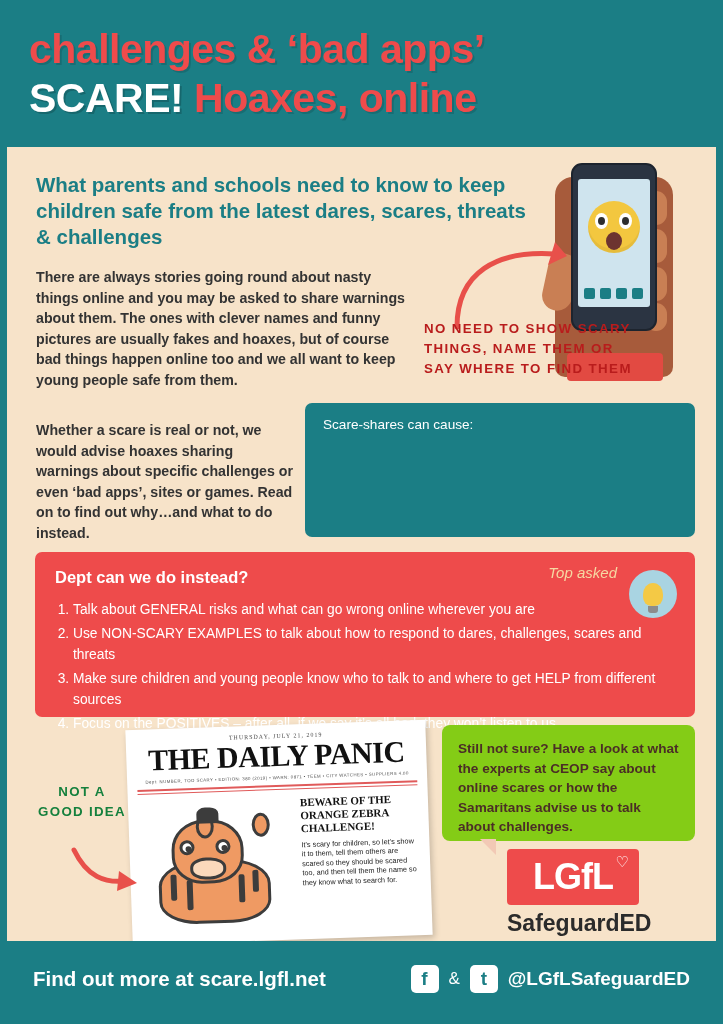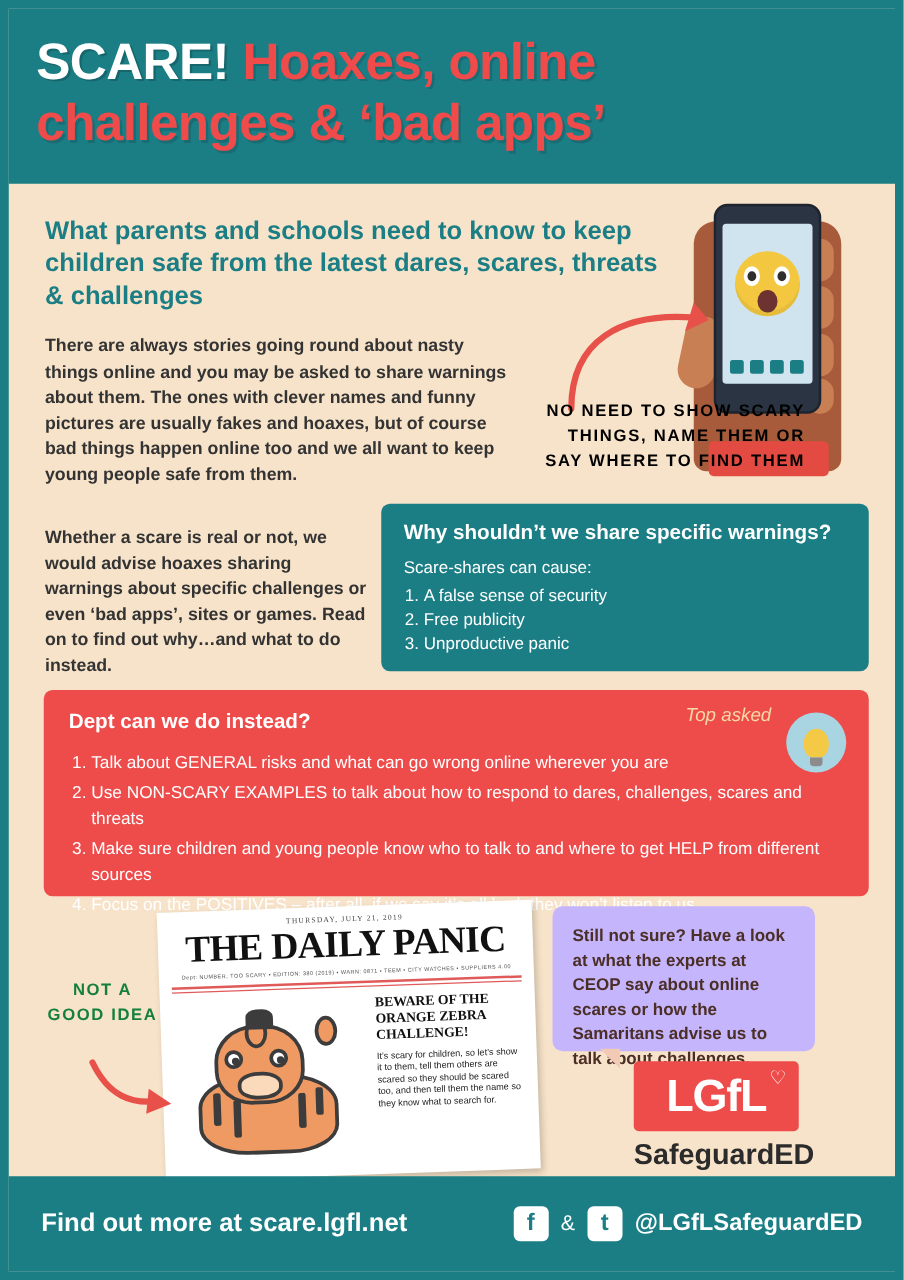--- a/index.html
+++ b/index.html
@@ -111,22 +111,22 @@
     width: 30px; height: 58px; background: #c97f54; border-radius: 15px;
     transform: rotate(12deg);
   }
   .iconrow { position: absolute; left: 6px; bottom: 8px; display: flex; gap: 5px; }
   .iconrow i { width: 11px; height: 11px; background: #1b7e85; border-radius: 2px; display: block; }
 
   
   .arrow-phone { position: absolute; left: 440px; top: 225px; width: 120px; height: 100px; }
   .callout-red {
     position: absolute; left: 417px; top: 312px; width: 220px;
-    color: #000000; font-size: 13.3px; line-height: 20px; letter-spacing: 1.4px;
-    font-weight: bold; text-align: right;
+    color: #b91c1c; font-size: 13.3px; line-height: 20px; letter-spacing: 1.4px;
+    font-weight: bold; text-align: left;
   }
 
   
   .teal-box {
     position: absolute; left: 298px; top: 396px;
     width: 390px; height: 134px;
     background: #1b7e85;
     border-radius: 7px;
     padding: 14px 18px;
     color: #ffffff;
@@ -195,22 +195,22 @@
   .zebra .eye2 { position: absolute; width: 15px; height: 15px; background: #fff; border: 3px solid #3c3c3c; border-radius: 50%; top: 26px; }
   .zebra .eye2.l { left: 34px; } .zebra .eye2.r { left: 70px; }
   .zebra .eye2::after { content:""; position:absolute; left:3px; top:3px; width:6px; height:6px; background:#3c3c3c; border-radius:50%; }
   .zebra .snout { position: absolute; left: 44px; top: 44px; width: 36px; height: 22px; background: #fbd9bb; border: 3px solid #3c3c3c; border-radius: 45%; }
   .zebra .mane { position: absolute; left: 52px; top: -6px; width: 22px; height: 16px; background: #3c3c3c; border-radius: 40% 40% 0 0; }
   .zebra .stripe { position: absolute; background: #3c3c3c; border-radius: 2px; }
 
   
   .bubble {
     position: absolute; left: 435px; top: 718px;
-    width: 210px; height: 116px;
-    background: #c4b5fd; border-radius: 8px;
+    width: 253px; height: 116px;
+    background: #84cc16; border-radius: 8px;
     padding: 14px 16px;
     color: #4b2e26; font-size: 13.6px; line-height: 19.5px; font-weight: bold;
   }
   .bubble::after {
     content: ""; position: absolute; left: 38px; bottom: -14px;
     border-left: 16px solid transparent; border-right: 0 solid transparent;
     border-top: 16px solid #f2c9b5;
   }
 
   
@@ -244,24 +244,24 @@
   .sq { width: 28px; height: 28px; background: #fff; border-radius: 5px; display: flex; align-items: center; justify-content: center; color: #1b7e85; font-weight: bold; font-size: 19px; }
   .amp { font-size: 17px; }
   .handle { font-size: 19px; font-weight: bold; }
 </style>
 </head>
 <body>
 
 <div class="poster">
 
   <div class="header">
+    <div class="headline hl-red">challenges &amp; ‘bad apps’</div>
     <div class="headline">
       <span class="hl-white">SCARE!</span><span class="hl-red"> Hoaxes, online</span>
     </div>
-    <div class="headline hl-red">challenges &amp; ‘bad apps’</div>
   </div>
 
   <div class="subhead">What parents and schools need to know to keep children safe from the latest dares, scares, threats &amp; challenges</div>
 
   <div class="bodycopy1">There are always stories going round about nasty things online and you may be asked to share warnings about them. The ones with clever names and funny pictures are usually fakes and hoaxes, but of course bad things happen online too and we all want to keep young people safe from them.</div>
   <div class="bodycopy2">Whether a scare is real or not, we would advise hoaxes sharing warnings about specific challenges or even ‘bad apps’, sites or games. Read on to find out why…and what to do instead.</div>
 
   <div class="phone-wrap">
     <div class="hand"></div>
     <div class="finger f1"></div>
@@ -287,27 +287,21 @@
     <div class="wrist"></div>
   </div>
 
   <svg class="arrow-phone" viewBox="0 0 120 100">
     <path d="M10 95 C 10 40, 50 18, 108 22" stroke="#e8504a" stroke-width="5" fill="none" stroke-linecap="round"></path>
     <polygon points="108,10 120,24 101,33" fill="#e8504a"></polygon>
   </svg>
   <div class="callout-red">NO NEED TO SHOW SCARY THINGS, NAME THEM OR SAY WHERE TO FIND THEM</div>
 
   <div class="teal-box">
-    <h3>Why shouldn’t we share specific warnings?</h3>
     <div class="lead">Scare-shares can cause:</div>
-    <ol>
-      <li>A false sense of security</li>
-      <li>Free publicity</li>
-      <li>Unproductive panic</li>
-    </ol>
   </div>
 
   <div class="red-box">
     <h3>Dept can we do instead?</h3>
     <div class="toptips">Top asked</div>
     <div class="bulb">
         <div class="glass"></div>
       </div>
     <ol>
       <li>Talk about GENERAL risks and what can go wrong online wherever you are</li>

